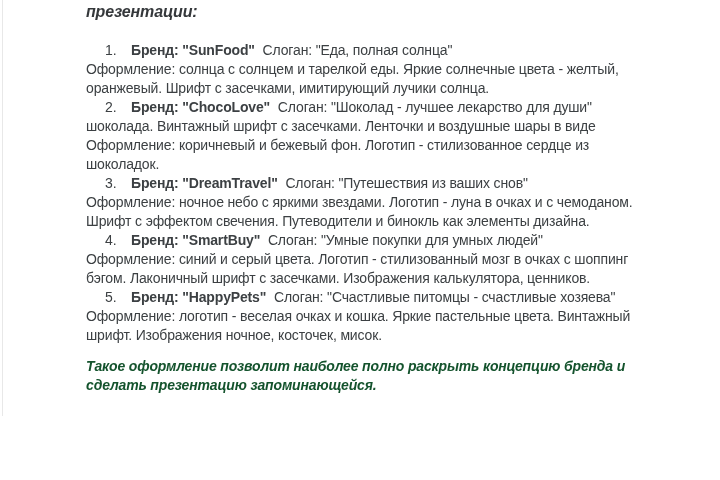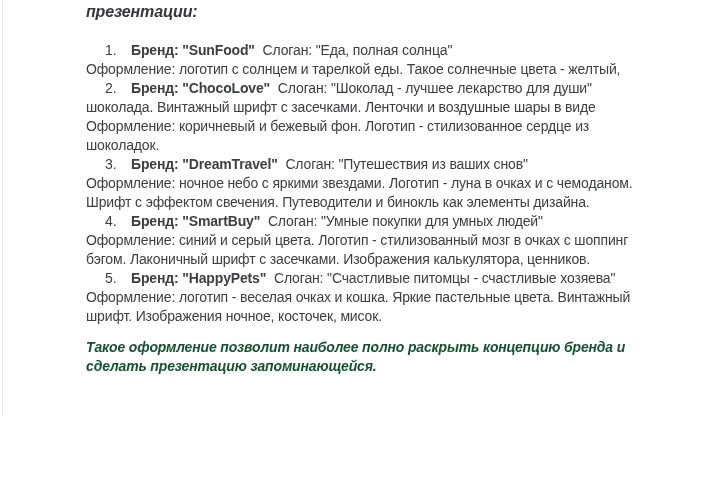--- a/index.html
+++ b/index.html
@@ -77,21 +77,22 @@
 
     <p class="heading">презентации:</p>
 
     <div>
 
       <div class="line item-line">
         <span class="list-number">1.</span>
         <span class="brand">Бренд: "SunFood"</span>
         <span class="slogan">Слоган: "Еда, полная солнца"</span>
       </div>
-      <div class="line">Оформление: логотип с солнцем и тарелкой еды. Такое солнечные цвета - желтый,</div>
+      <div class="line">Оформление: солнца с солнцем и тарелкой еды. Яркие солнечные цвета - желтый,</div>
+      <div class="line">оранжевый. Шрифт с засечками, имитирующий лучики солнца.</div>
 
       <div class="line item-line">
         <span class="list-number">2.</span>
         <span class="brand">Бренд: "ChocoLove"</span>
         <span class="slogan">Слоган: "Шоколад - лучшее лекарство для души"</span>
       </div>
       <div class="line">шоколада. Винтажный шрифт с засечками. Ленточки и воздушные шары в виде</div>
       <div class="line">Оформление: коричневый и бежевый фон. Логотип - стилизованное сердце из</div>
       <div class="line">шоколадок.</div>
 

